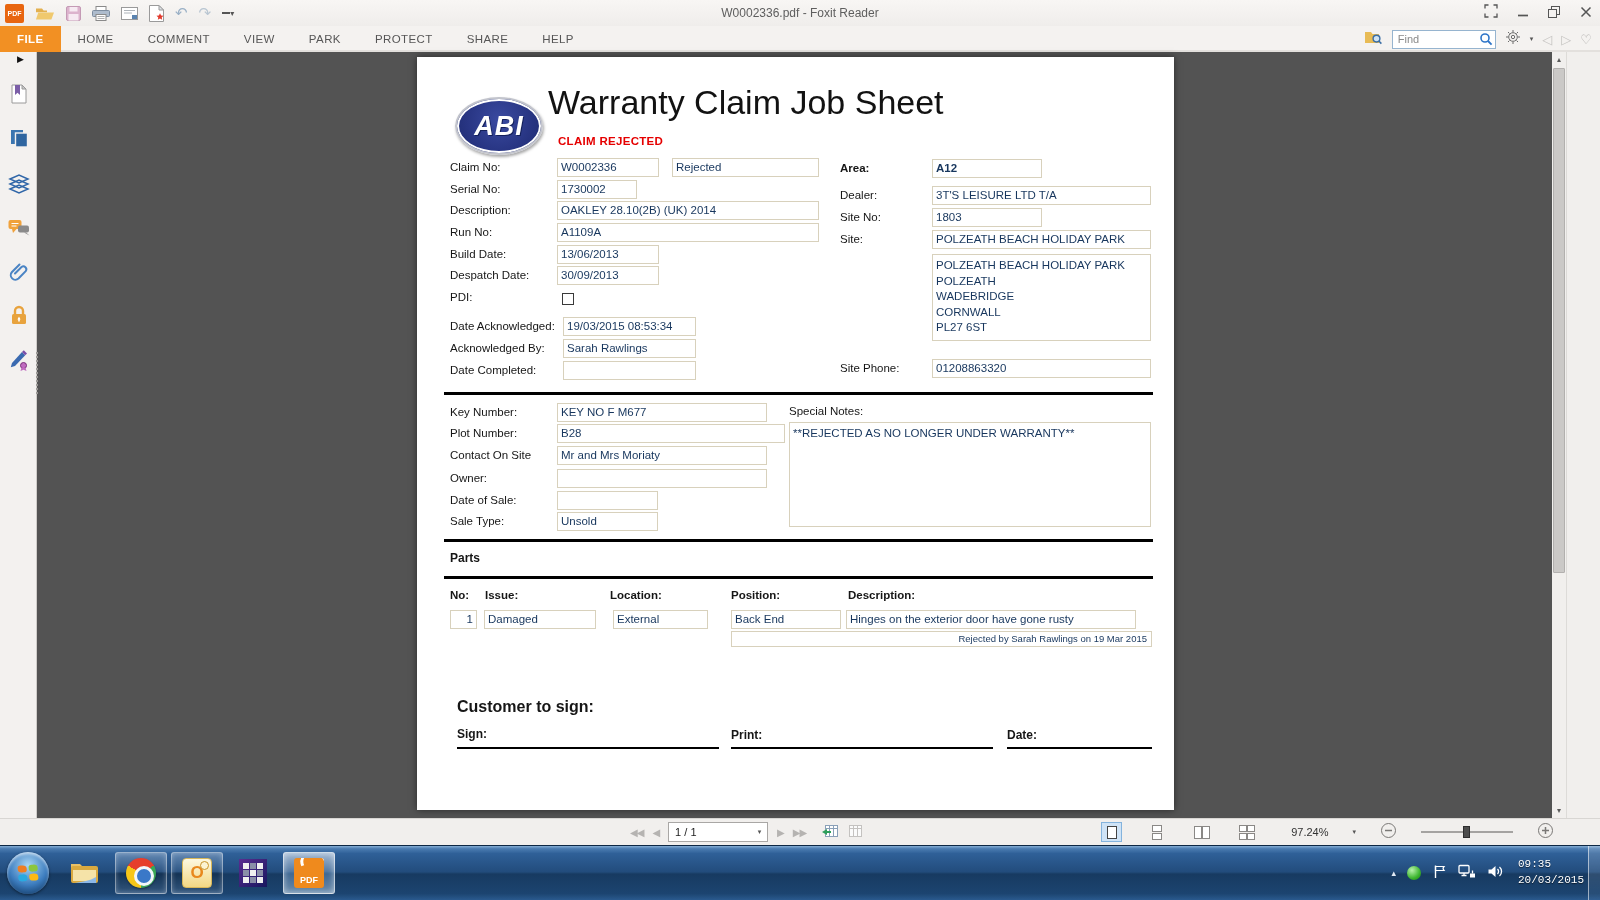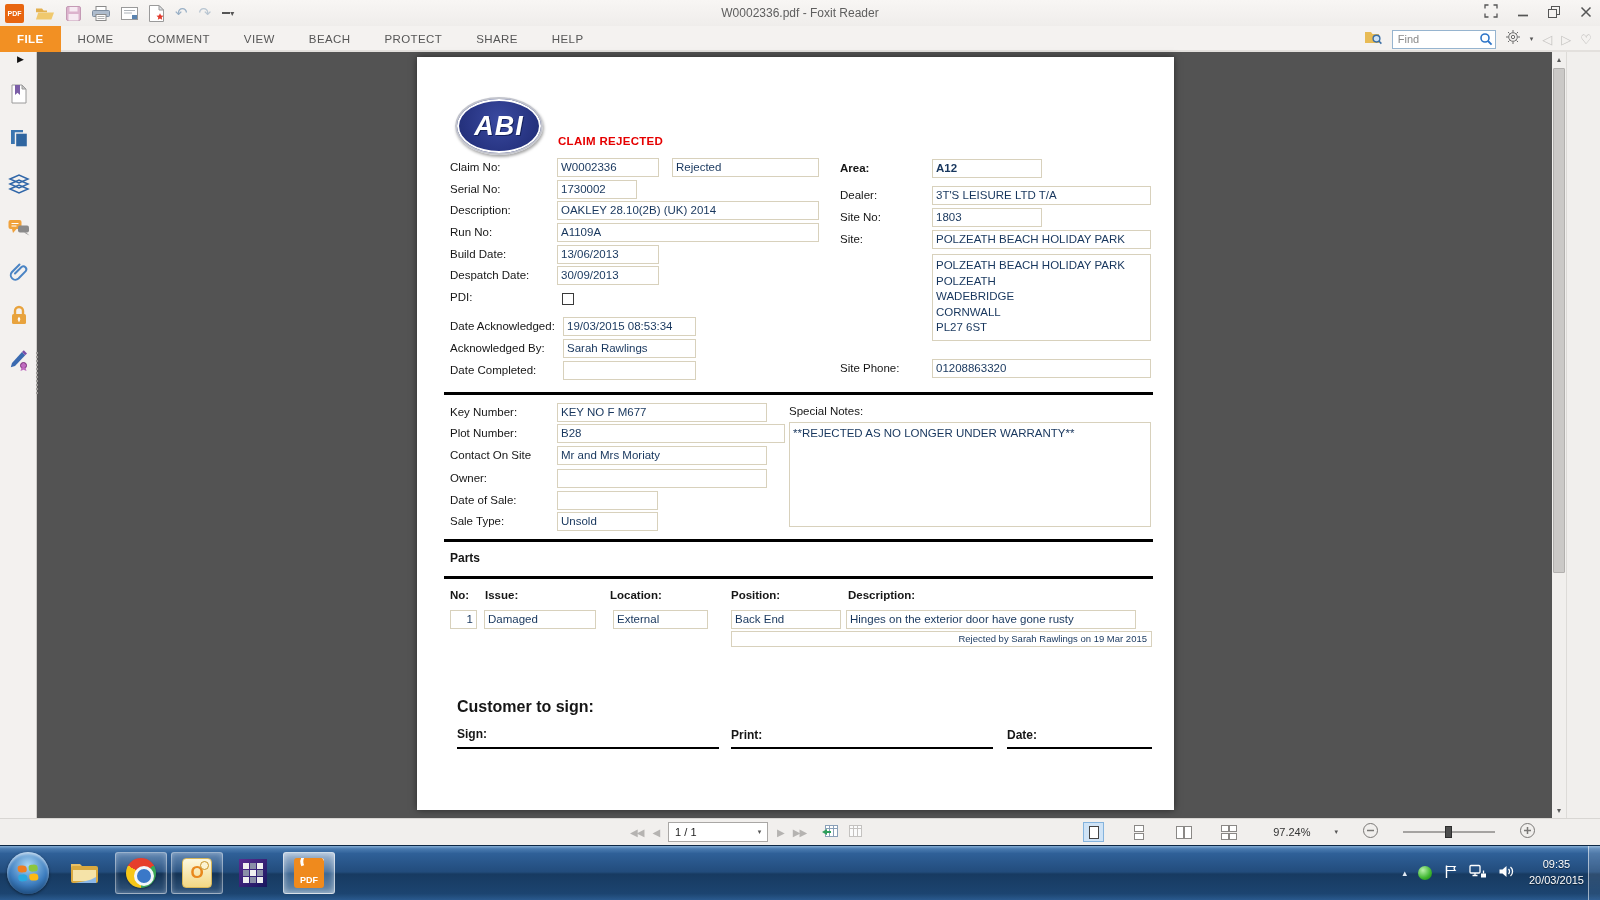--- a/index.html
+++ b/index.html
@@ -80,21 +80,21 @@
   .uline { position:absolute; height:2px; background:#000; }
 
   
   .statusbar { position:absolute; left:0; bottom:55px; width:100%; height:27px; background:#f1efed;
                border-top:1px solid #d8d6d3; }
   .nav-group { position:absolute; left:630px; top:3px; height:20px; display:flex; align-items:center; gap:9px; }
   .nav { color:#b5b3b1; font-size:10px; font-family:"DejaVu Sans",sans-serif; letter-spacing:-1px; }
   .pagebox { width:100px; height:20px; background:#fff; border:1px solid #a9a7a5; display:flex; align-items:center; }
   .pagebox .pval { flex:1; padding-left:6px; font-size:11px; color:#222; }
   .pagebox .caret { width:15px; text-align:center; color:#555; font-size:7px; font-family:"DejaVu Sans",sans-serif; }
-  .zoom-group { position:absolute; right:64px; top:3px; height:20px; display:flex; align-items:center; gap:24px;text-align:right; }
+  .zoom-group { position:absolute; right:46px; top:3px; height:20px; display:flex; align-items:center; gap:24px;text-align:right; }
   .vb { width:21px; height:20px; display:flex; align-items:center; justify-content:center; border:1px solid transparent; }
   .vb.active { background:#cfe3f6; border-color:#84b3dd; }
   .pct { font-size:11px; color:#333; margin-left:10px; }
   .scaret { font-size:7px; color:#555; font-family:"DejaVu Sans",sans-serif; }
   .slider { position:relative; width:92px; height:20px; }
   .slider .track { position:absolute; left:0; right:0; top:9px; height:2px; background:#a5a3a1; }
   .slider .handle { position:absolute; left:42px; top:4px; width:7px; height:12px; background:#4d4d4d; border:1px solid #2e2e2e; }
 
   
   .taskbar { position:absolute; left:0; bottom:0; width:100%; height:55px;
@@ -131,21 +131,21 @@
   .checker i:nth-child(odd) { background:#f0f0f0; } .checker i:nth-child(even) { background:#8a8fa8; }
   .foxitapp { width:30px; height:30px; background:#ef8a1d; border-radius:3px; position:relative;
               overflow:hidden; display:flex; align-items:flex-end; justify-content:center; }
   .foxitapp::before { content:""; position:absolute; left:6px; top:-7px; width:22px; height:18px;
                       border-radius:50%; border:3px solid #fff; border-color:#fff transparent transparent #fff; transform:rotate(25deg); }
   .foxitapp span { color:#fff; font-size:9px; font-weight:bold; margin-bottom:3px; }
   .tray { position:absolute; right:16px; top:0; height:100%; display:flex; align-items:center; gap:11px; }
   .tray-expand { color:#e2ebf5; font-size:9px; font-family:"DejaVu Sans",sans-serif; }
   .traydot { width:14px; height:14px; border-radius:50%;
              background:radial-gradient(circle at 35% 30%, #b9f2ab, #3cb52e 60%, #1d7a14); }
-  .clock { color:#fff; font-size:11px; text-align:center; line-height:1.45; text-shadow:0 1px 1px rgba(0,0,0,.6); margin-left:3px; }
+  .clock { color:#fff; font-size:11px; line-height:1.45; text-shadow:0 1px 1px rgba(0,0,0,.6); margin-left:3px;font-family:Liberation Mono, monospace; }
   .showdesk { position:absolute; right:0; top:0; width:12px; height:100%; border-left:1px solid rgba(255,255,255,.55);
               background:linear-gradient(rgba(255,255,255,.18),rgba(255,255,255,.03)); }
 </style>
 </head>
 <body>
 
 <div class="screen">
 
   <div class="titlebar">
     <div class="qat">
@@ -219,21 +219,21 @@
       </span>
     </div>
   </div>
 
   <div class="ribbon">
     <div class="tabs">
       <span class="tab active">FILE</span>
       <span class="tab">HOME</span>
       <span class="tab">COMMENT</span>
       <span class="tab">VIEW</span>
-      <span class="tab">BEACH</span>
+      <span class="tab">PARK</span>
       <span class="tab">PROTECT</span>
       <span class="tab">SHARE</span>
       <span class="tab">HELP</span>
     </div>
     <div class="findbar">
       <span>
         <svg width="19" height="15">
             <path d="M1 2h6l1.5 2H15v9H1z" fill="#e8bb55"></path>
             <circle cx="12.5" cy="8.6" r="3.4" fill="#cfe2f2" stroke="#3a6ea5" stroke-width="1.4"></circle>
             <path d="M14.8 11l2.6 2.6" stroke="#3a6ea5" stroke-width="1.6"></path>
@@ -320,20 +320,21 @@
             <path d="M13.5 18.5l-1 3.5 3-1.2 3 1.2-1-3.5z" fill="#c06cc0"></path>
           </svg>
       </span>
       <span class="sb-grip"></span>
     </div>
 
     <div class="page">
       <div class="logo">
           <span>ABI</span>
         </div>
+      <div class="pdftitle">Warranty Claim Job Sheet</div>
       <div class="banner">CLAIM REJECTED</div>
 
       <span class="lbl" style="left:33px;top:104px">Claim No:</span>
       <div class="fld" style="left:140px;top:101px;width:102px">W0002336</div>
       <div class="fld" style="left:255px;top:101px;width:147px">Rejected</div>
 
       <span class="lbl" style="left:33px;top:126px">Serial No:</span>
       <div class="fld" style="left:140px;top:123px;width:80px">1730002</div>
 
       <span class="lbl" style="left:33px;top:147px">Description:</span>

